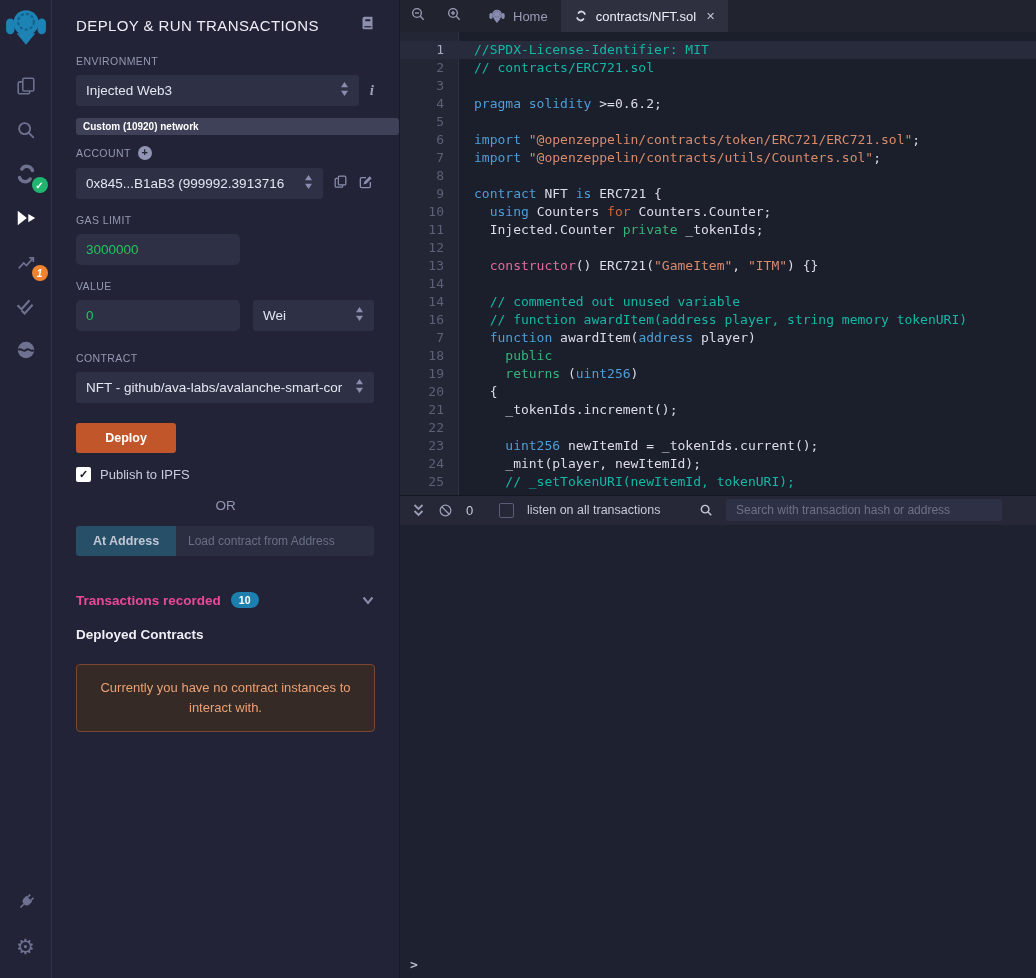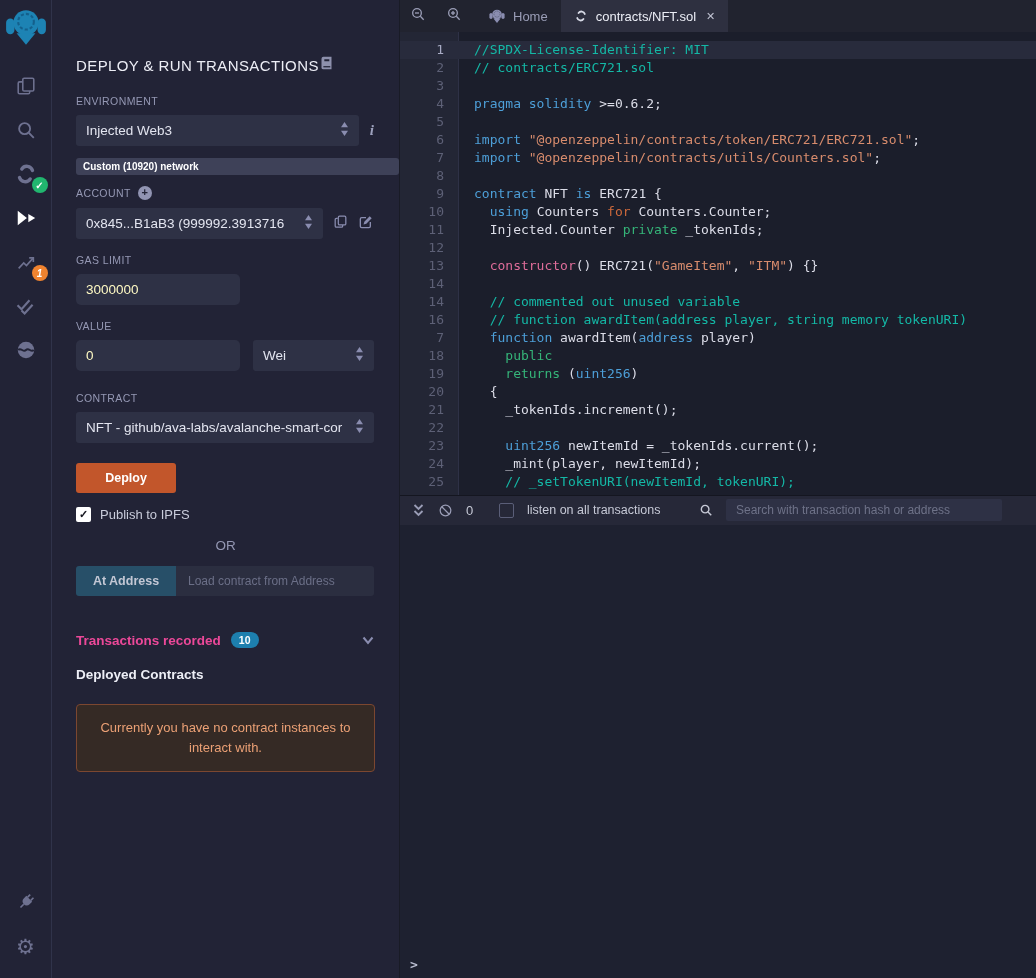--- a/index.html
+++ b/index.html
@@ -18,35 +18,35 @@
   .badge-dot { position:absolute; right:-5px; bottom:-2px; width:16px; height:16px; border-radius:50%;
     color:#fff; font-size:10px; font-weight:bold; display:flex; align-items:center; justify-content:center; }
   .badge-green { background:#21b66f; }
   .badge-orange { background:#f0832f; font-style:italic; }
   .ibar-spacer { flex:1; }
   .gear-glyph { font-size:21px; line-height:1; }
 
   
   .sidepanel { width:348px; flex-shrink:0; background:#222336; display:flex; flex-direction:column;
     border-right:1px solid #191b26; overflow:hidden; }
-  .panel-header { display:flex; align-items:center; padding:15px 24px 0;margin-top:40px; }
+  .panel-header { display:flex; align-items:center; justify-content:space-between; padding:15px 24px 0; }
   .panel-title { font-size:15px; letter-spacing:.4px; color:#edeef6; white-space:nowrap; }
   .book-icon { color:#8d90ac; }
   .sec { margin:0 25px 0 24px; }
   .flabel { display:block; font-size:10.5px; color:#9598b4; letter-spacing:.4px; margin-bottom:8px; }
   .label-row { display:flex; align-items:center; gap:7px; margin-bottom:8px; }
   .label-row .flabel { margin-bottom:0; }
   .plus-circle { width:14px; height:14px; border-radius:50%; background:#9194b2; color:#222336;
     font-size:11px; font-weight:bold; line-height:13px; text-align:center; cursor:pointer; }
   .selectbox { height:31px; background:#2e3145; border-radius:3px; display:flex; align-items:center;
     padding:0 10px; font-size:13.5px; color:#e3e5f0; position:relative; cursor:pointer; overflow:hidden; }
   .selectbox .sel-text { flex:1; white-space:nowrap; overflow:hidden; }
   .updown { color:#8a8db0; flex-shrink:0; margin-left:4px; }
   .inputbox { height:31px; background:#2e3145; border:none; border-radius:5px; padding:0 10px;
-    font-size:13.5px; color:#fef9c3; font-family:"Liberation Sans",sans-serif; }
+    font-size:13.5px; color:#22c55e; font-family:"Liberation Sans",sans-serif; }
   .env-row { display:flex; align-items:center; gap:11px; margin-top:27px; }
   .env-row .selectbox { flex:1; }
   .info-i { color:#9da1bd; font-family:"Liberation Serif",serif; font-style:italic; font-weight:bold;
     font-size:15px; cursor:pointer; }
   .net-badge { display:inline-block; margin:12px 0 0 24px; background:#3e4158; color:#fff;
     font-size:10px; font-weight:bold; padding:3px 7px; border-radius:3px; }
   .sec-account { margin-top:11px; }
   .acct-row { display:flex; align-items:center; }
   .acct-row .selectbox { flex:1; }
   .mini-icon { color:#8a8db0; margin-left:10px; cursor:pointer; flex-shrink:0; }

